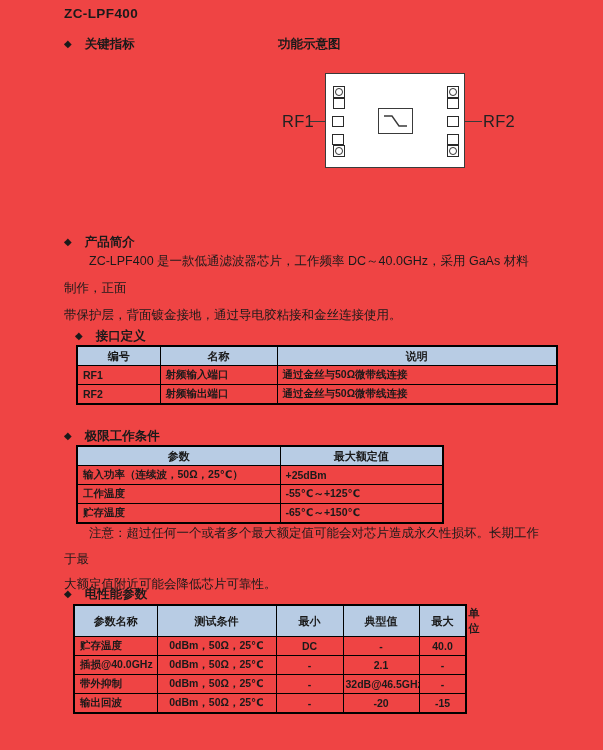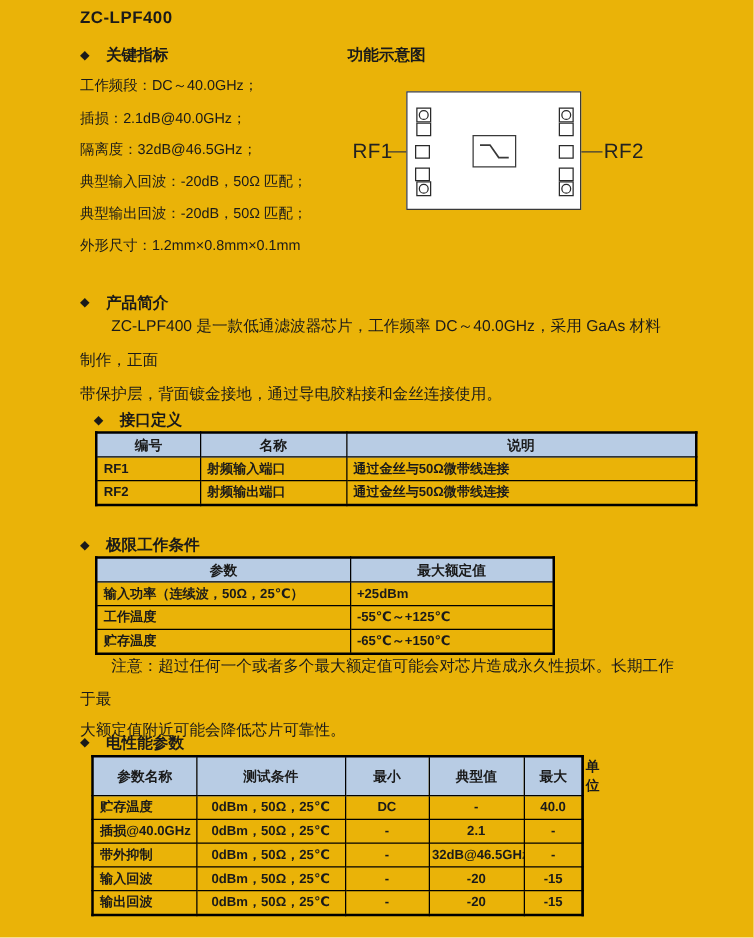--- a/index.html
+++ b/index.html
@@ -1,17 +1,17 @@
 <!DOCTYPE html>
 <html><head>
 <meta charset="utf-8">
 <style>
   html,body { margin:0; padding:0; background:#fff; }
   .page {
-    position:relative; width:603px; height:750px; background:#eab308;
+    position:relative; width:603px; height:750px; background:#ef4444;
     font-family:"Liberation Sans","DejaVu Sans",sans-serif; color:#1a1a1a;
     overflow:hidden;
   }
   .abs { position:absolute; }
   .doc-title { font-size:13.5px; font-weight:600; letter-spacing:.4px; }
   .heading { font-size:12.5px; font-weight:700; white-space:nowrap; }
   .bullet { font-size:10px; margin-right:13px; vertical-align:1px; }
   .spec-list div { height:25.5px; line-height:25.5px; font-size:11.5px; font-weight:500; white-space:nowrap; }
   .para { font-size:12.5px; font-weight:500; line-height:27px; }
   .indent { text-indent:2em; }
@@ -39,28 +39,20 @@
 <div class="page">
 
   <div class="abs doc-title" style="left:64px; top:6px;">ZC-LPF400</div>
 
   <div class="abs heading" style="left:64px; top:36px;">
     <span class="bullet">◆</span><span>关键指标</span>
   </div>
 
   <div class="abs heading" style="left:278px; top:36px;">功能示意图</div>
 
-  <div class="abs spec-list" style="left:64px; top:57px;">
-    <div>工作频段：DC～40.0GHz；</div>
-    <div>插损：2.1dB@40.0GHz；</div>
-    <div>隔离度：32dB@46.5GHz；</div>
-    <div>典型输入回波：-20dB，50Ω 匹配；</div>
-    <div>典型输出回波：-20dB，50Ω 匹配；</div>
-    <div>外形尺寸：1.2mm×0.8mm×0.1mm</div>
-  </div>
 
   <div class="abs diagram" style="left:280px; top:68px;">
     <span class="port-label" style="left:2px;">RF1</span>
     <div class="hline"></div>
     <div class="chip-rect"></div>
 
     <div class="pad circle" style="left:53px; top:18px;"></div>
     <div class="pad" style="left:53px; top:29.5px;"></div>
     <div class="pad" style="left:52px; top:47.5px;"></div>
     <div class="pad" style="left:52px; top:65.5px;"></div>
@@ -194,31 +186,23 @@
       </tr>
       <tr>
         <td>带外抑制</td>
         <td>0dBm，50Ω，25℃</td>
         <td>-</td>
         <td>32dB@46.5GHz</td>
         <td>-</td>
         <td>dB</td>
       </tr>
       <tr>
-        <td>输入回波</td>
+        <td>输出回波</td>
         <td>0dBm，50Ω，25℃</td>
         <td>-</td>
         <td>-20</td>
         <td>-15</td>
         <td>dB</td>
       </tr>
-      <tr>
-        <td>输出回波</td>
-        <td>0dBm，50Ω，25℃</td>
-        <td>-</td>
-        <td>-20</td>
-        <td>-15</td>
-        <td>dB</td>
-      </tr>
     </tbody>
   </table>
 
 </div>
 
 </body></html>

